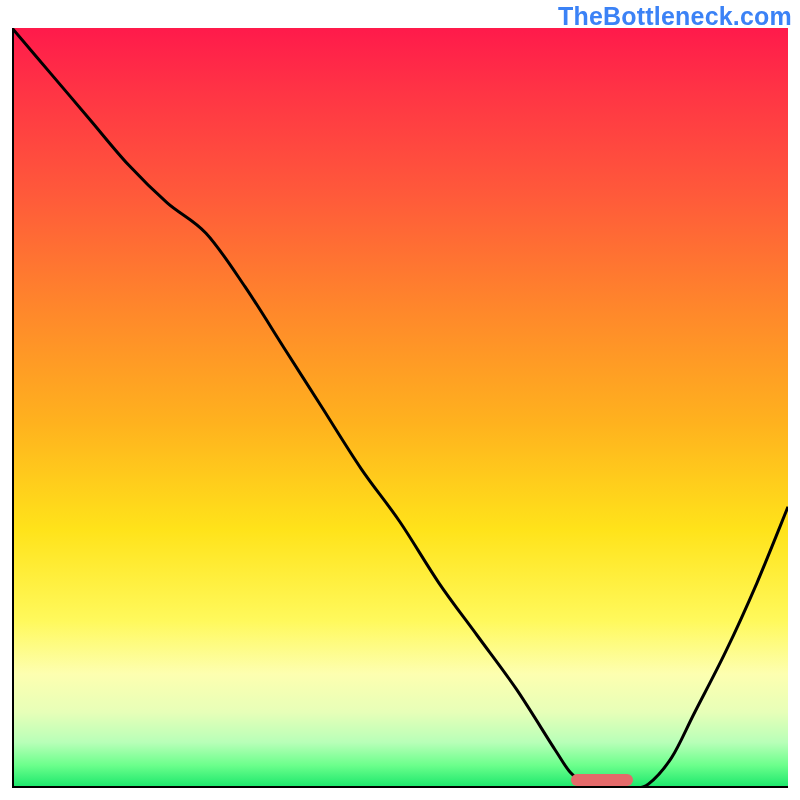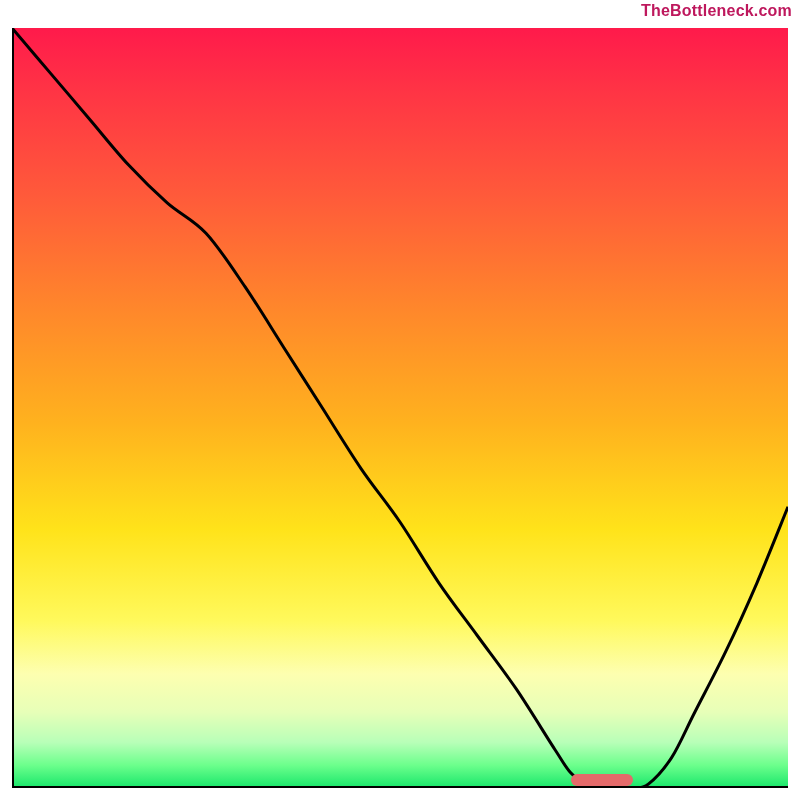--- a/index.html
+++ b/index.html
@@ -12,23 +12,23 @@
   }
   .container {
     position: relative;
     width: 800px;
     height: 800px;
   }
   .watermark {
     position: absolute;
     top: 2px;
     right: 8px;
-    font-size: 16px;
+    font-size: 25px;
     font-weight: 600;
-    color: #be185d;
+    color: #3b82f6;
     letter-spacing: 0.2px;
     text-align: center;
   }
   .plot-area {
     position: absolute;
     left: 12px;
     top: 28px;
     width: 776px;
     height: 760px;
     overflow: hidden;

